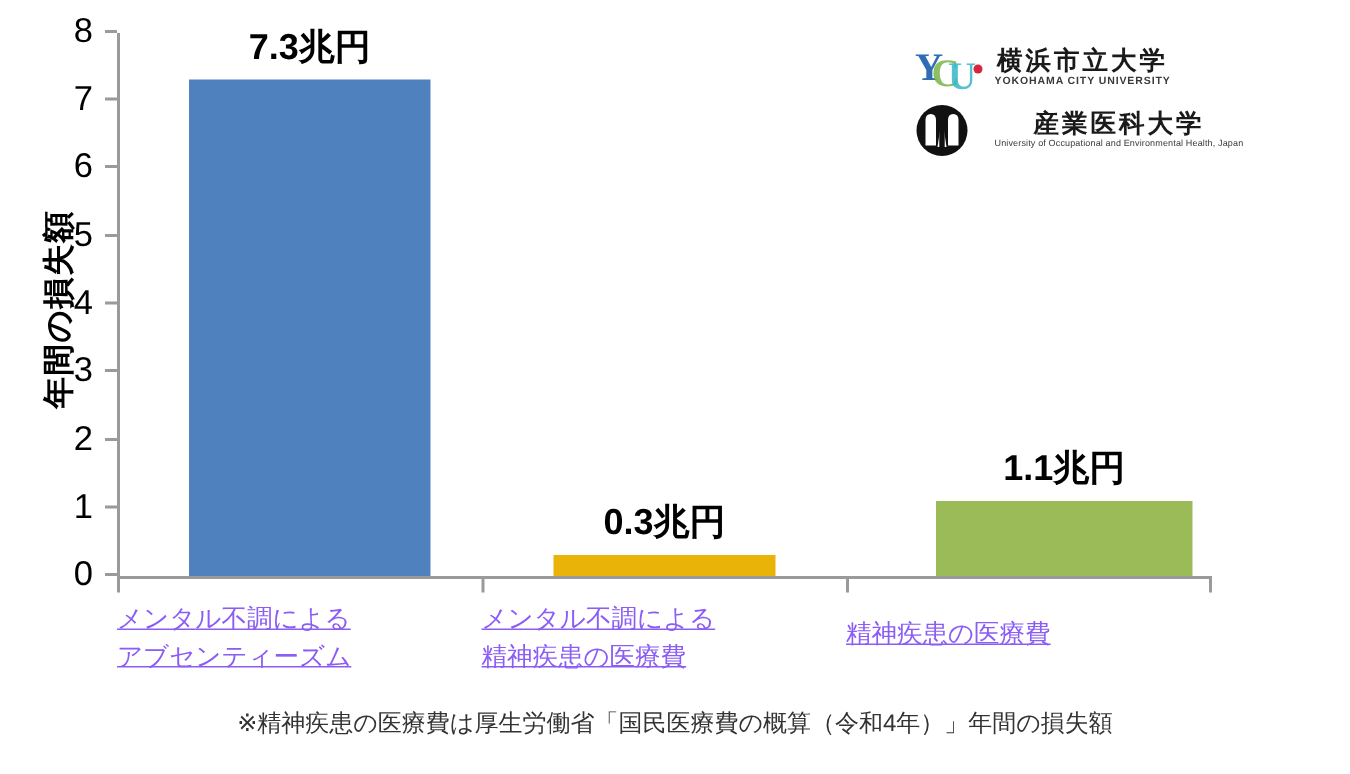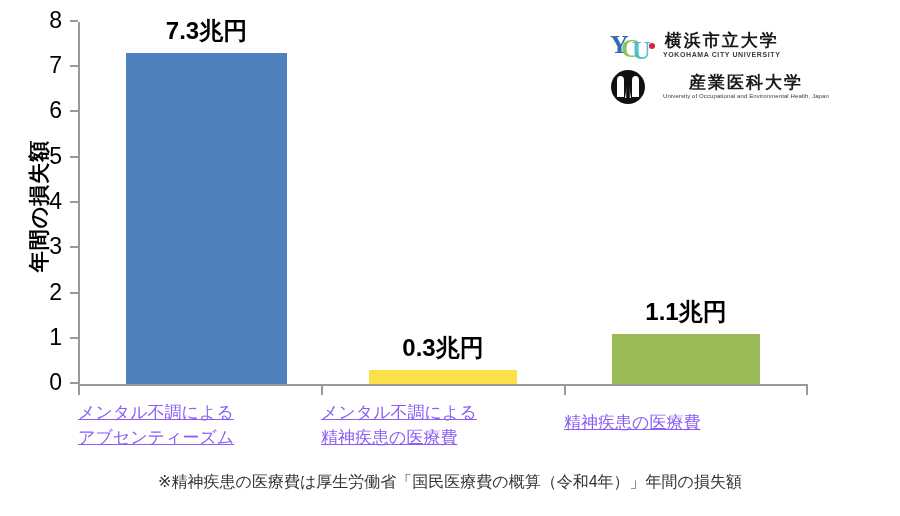--- a/index.html
+++ b/index.html
@@ -216,24 +216,24 @@
     </div>
 
     <div class="xtick" style="left:0px"></div>
     <div class="xtick" style="left:243px"></div>
     <div class="xtick" style="left:486px"></div>
     <div class="xtick" style="left:728px"></div>
 
     <div class="bar" style="left:48px; width:148px; height:331px; background:#4E81BD;padding-left:13px;">
       <span class="bar-label">7.3兆円</span>
     </div>
-    <div class="bar" style="left:291px; width:148px; height:14px; background:#fde047;">
+    <div class="bar" style="left:291px; width:148px; height:14px; background:#eab308;">
       <span class="bar-label">0.3兆円</span>
     </div>
-    <div class="bar" style="left:534px; width:148px; height:50px; background:#9BBB59;">
+    <div class="bar" style="left:546px; width:148px; height:50px; background:#9BBB59;padding-left:23px;">
       <span class="bar-label">1.1兆円</span>
     </div>
   </div>
 
   <div class="cat-label" style="left:78px; width:243px;">
     <div>メンタル不調による</div>
     <div>アブセンティーズム</div>
   </div>
   <div class="cat-label" style="left:321px; width:243px;">
     <div>メンタル不調による</div>

